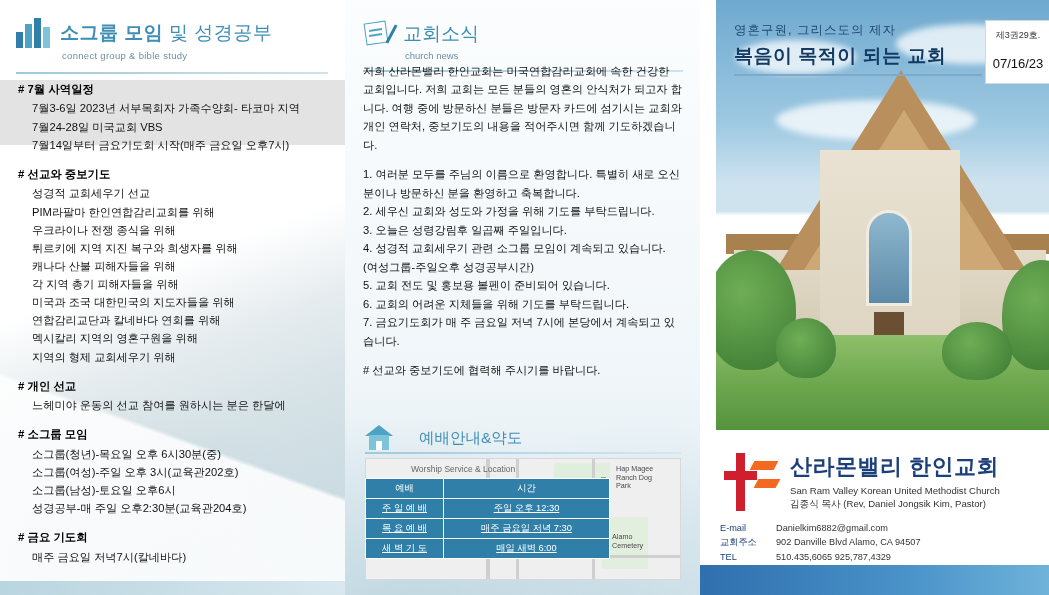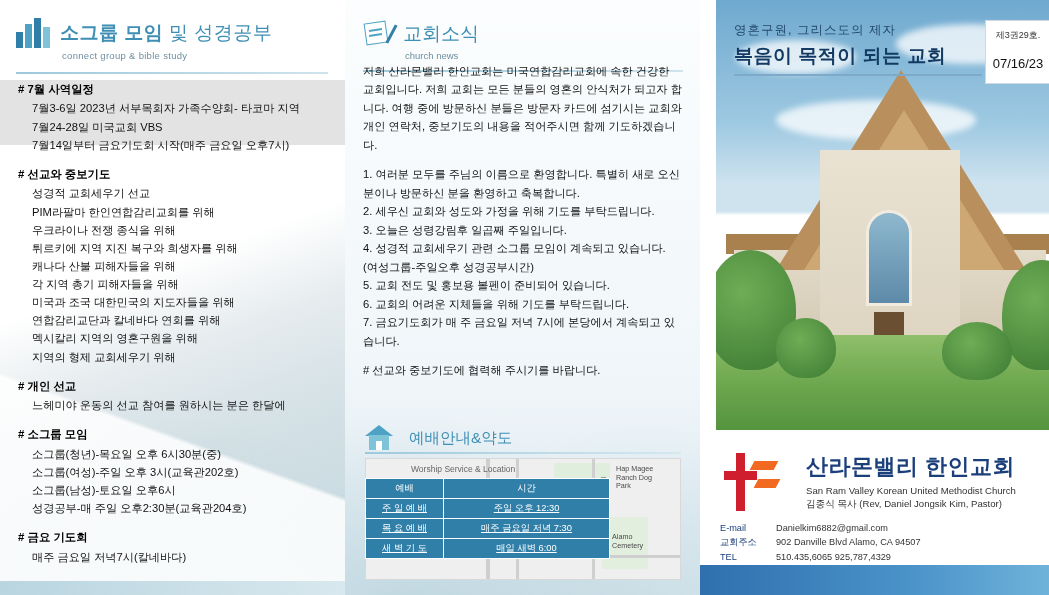--- a/index.html
+++ b/index.html
@@ -98,21 +98,21 @@
     background: linear-gradient(to right, #9ec9dc, #cfe3ec);
   }
   .p2-body {
     position: absolute; left: 18px; top: 60px; width: 320px;
     font-size: 11.2px; color: #111; line-height: 1.65;
   }
   .p2-body p { margin: 0 0 11px 0; }
   .p2-body p.tight { margin-bottom: 0; }
 
   
-  .p2-worship-head { position: absolute; left: 20px; top: 425px; display:flex; align-items:center; gap:16px; }
+  .p2-worship-head { position: absolute; left: 20px; top: 425px; display:flex; align-items:center; gap:26px; }
   .house-icon { width: 28px; height: 26px; position: relative; }
   .house-icon .roof { position:absolute; left:0; top:0; width:0; height:0; border-left:14px solid transparent; border-right:14px solid transparent; border-bottom:11px solid #4ea3c4; }
   .house-icon .body { position:absolute; left:4px; top:10px; width:20px; height:15px; background:#7fc3d8; }
   .house-icon .door { position:absolute; left:11px; top:16px; width:6px; height:9px; background:#ffffff; }
   .p2-worship-title { font-size: 15.5px; color: #3f8fb5; }
   .p2-worship-rule { position:absolute; left:20px; top:452px; width:316px; height:2px; background: linear-gradient(to right,#9ec9dc,#d6e8f0); }
 
   .map-box {
     position: absolute; left: 20px; top: 458px; width: 316px; height: 122px;
     background: #f0 efef; background: #efefef; border: 1px solid #d8d8d8;
@@ -208,21 +208,21 @@
     background: #ffffff; border: 1px solid #cfd8de;
     text-align: center; padding-top: 8px;
   }
   .date-vol { font-size: 9px; color: #333; }
   .date-val { font-size: 13px; color: #111; margin-top: 14px; }
 
   .p3-white {
     position: absolute; left: 0; top: 430px; width: 349px; height: 135px;
     background: #ffffff;
   }
-  .p3-logo-wrap { position: absolute; left: 16px; top: 452px; display:flex; align-items:center; gap: 28px; }
+  .p3-logo-wrap { position: absolute; left: 16px; top: 452px; display:flex; align-items:center; gap: 12px; }
   .umc-cross { position: relative; width: 62px; height: 58px; }
   .umc-cross .vert { position:absolute; left: 20px; top: 0; width: 9px; height: 58px; background:#cf1f2e; }
   .umc-cross .horz { position:absolute; left: 8px; top: 18px; width: 33px; height: 9px; background:#cf1f2e; }
   .umc-cross .f1 { position:absolute; left: 36px; top: 8px; width: 24px; height: 9px; background:#f26a21; transform: skewX(-28deg); }
   .umc-cross .f2 { position:absolute; left: 40px; top: 26px; width: 22px; height: 9px; background:#f26a21; transform: skewX(-28deg); }
   .logo-kr { font-size: 22px; color: #1b3f7a; font-weight: bold; letter-spacing: .5px; }
   .logo-en { font-size: 9.6px; color: #333; margin-top: 3px; }
   .logo-pastor { font-size: 9.6px; color: #333; margin-top: 2px; }
 
   .contact {

